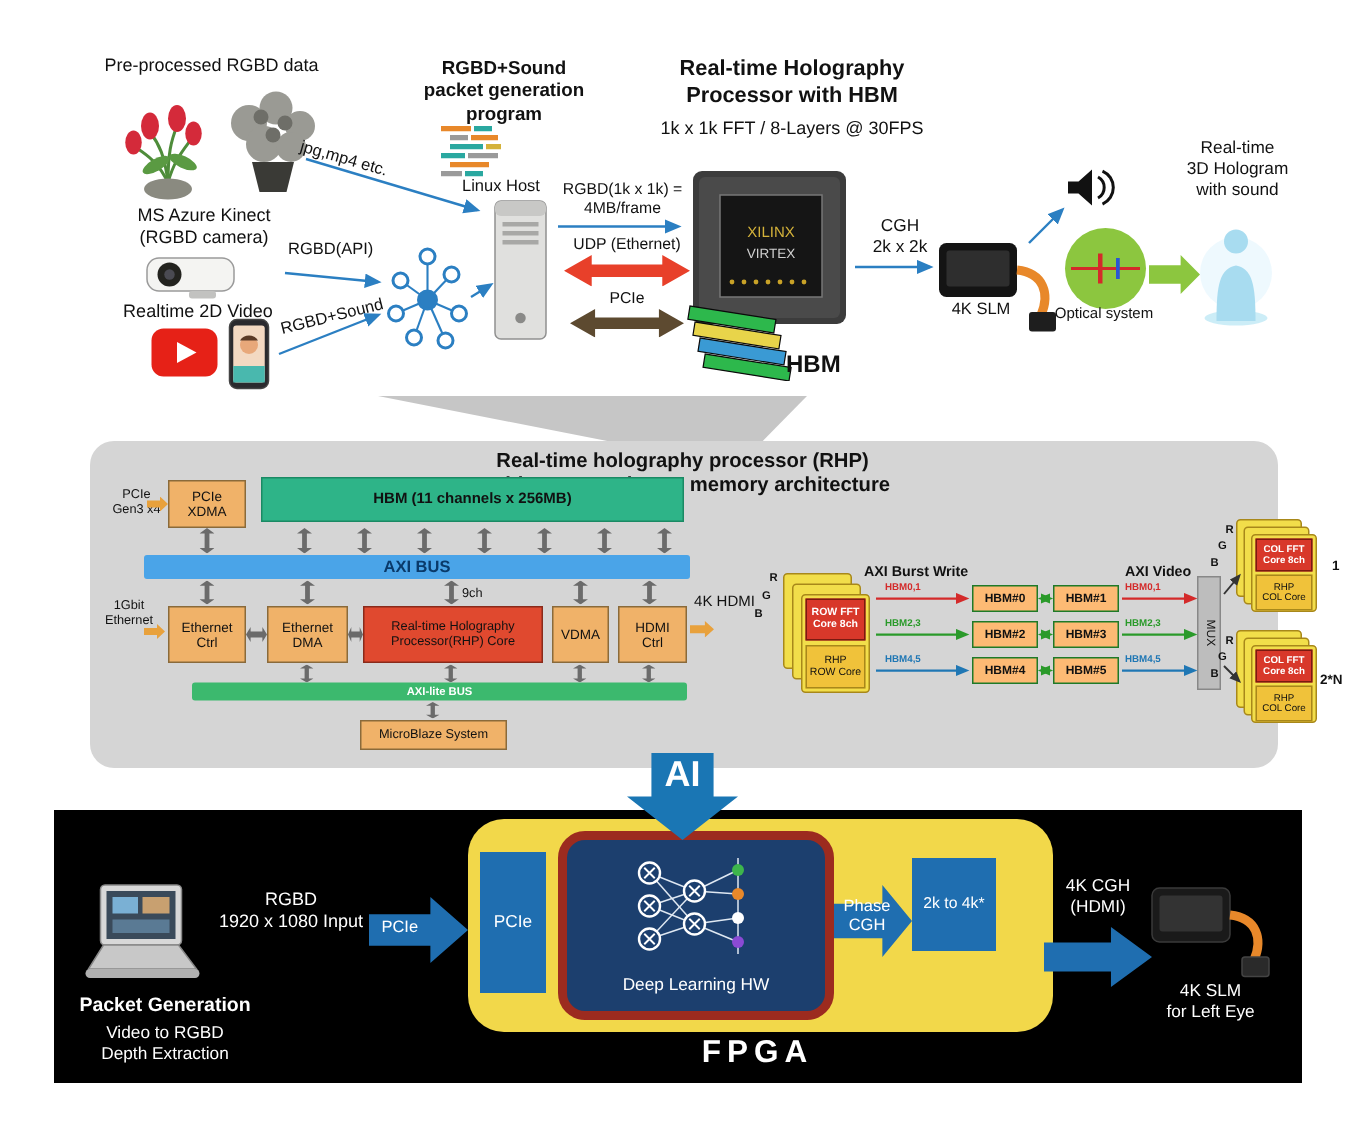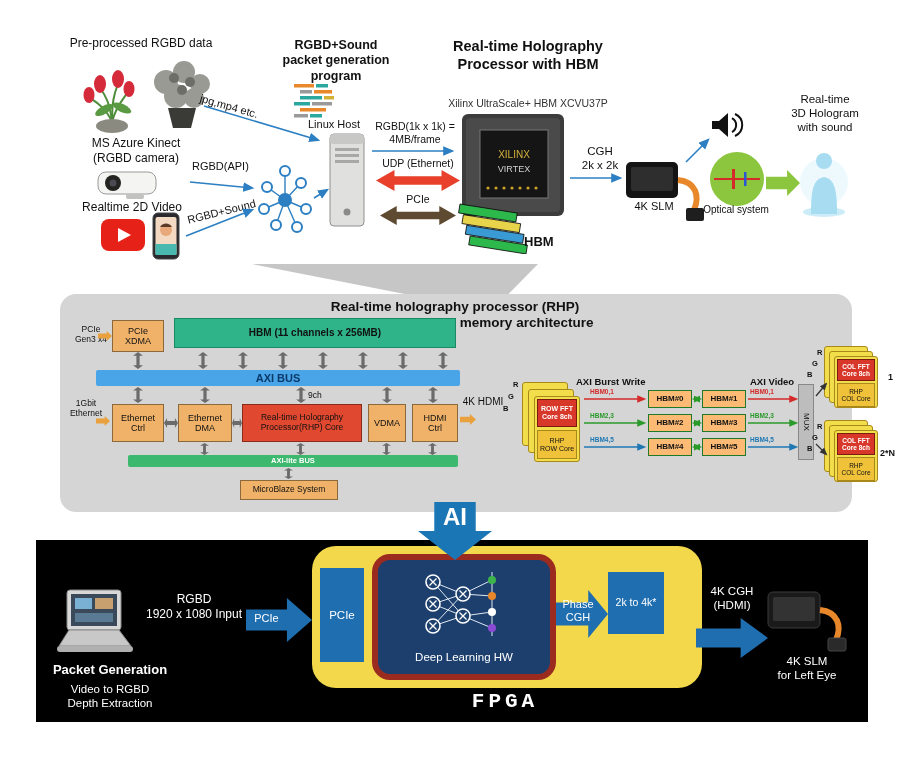--- a/index.html
+++ b/index.html
@@ -136,21 +136,21 @@
     <rect x="4" y="2" width="34" height="92" rx="4" fill="#e0e0de" stroke="#909090"></rect>
     <rect x="4" y="2" width="34" height="10" rx="4" fill="#c8c8c6"></rect>
     <rect x="9" y="16" width="24" height="3" fill="#a8a8a6"></rect>
       <rect x="9" y="22" width="24" height="3" fill="#a8a8a6"></rect>
     <rect x="9" y="28" width="24" height="3" fill="#a8a8a6"></rect>
     <circle cx="21" cy="80" r="3.5" fill="#8a8a88"></circle>
   </svg>
 
   <div class="a t c b p" style="left:418px;top:38px;width:220px;font-size:14.5px">Real-time Holography
 Processor with HBM</div>
-  <div class="a t c" style="left:416px;top:97px;width:224px;font-size:10.5px;color:#333">Xilinx UltraScale+ HBM XCVU37P</div>
+  <div class="a t c" style="left:412px;top:78px;width:232px;font-size:12px">1k x 1k FFT / 8-Layers @ 30FPS</div>
 
   <div class="a t c p" style="left:368px;top:120px;width:94px;font-size:10.5px">RGBD(1k x 1k) =
 4MB/frame</div>
   <div class="a t c" style="left:374px;top:157px;width:88px;font-size:10.5px">UDP (Ethernet)</div>
   <div class="a ah2" style="left:376px;top:170px;width:84px;height:21px;background:#e8402a"></div>
   <div class="a t c" style="left:390px;top:193px;width:56px;font-size:10.5px">PCIe</div>
   <div class="a ah2" style="left:380px;top:206px;width:76px;height:19px;background:#5d4a30"></div>
 
   <svg class="a" style="left:456px;top:112px" width="112" height="142" viewBox="0 0 112 142">
     <rect x="6" y="2" width="102" height="102" rx="6" fill="#3c3c3c"></rect>
@@ -167,21 +167,21 @@
         <circle cx="72" cy="76" r="1.6"></circle>
         <circle cx="80" cy="76" r="1.6"></circle>
     </g>
     <g transform="translate(4,92) rotate(9)" stroke="#0a0a0a" stroke-width="0.8">
       <rect x="0" y="0" width="58" height="9" fill="#2db84c"></rect>
       <rect x="5" y="10" width="58" height="9" fill="#e8d44a"></rect>
       <rect x="10" y="20" width="58" height="9" fill="#3a9ad4"></rect>
       <rect x="15" y="30" width="58" height="9" fill="#2db84c"></rect>
     </g>
   </svg>
-  <div class="a t b" style="left:524px;top:234px;width:50px;font-size:13px">HBM</div>
+  <div class="a t b" style="left:524px;top:234px;width:50px;font-size:16px">HBM</div>
 
   <div class="a t c p" style="left:570px;top:144px;width:60px;font-size:11.5px">CGH
 2k x 2k</div>
 
   <svg class="a" style="left:624px;top:154px" width="92" height="78" viewBox="0 0 92 78">
     <rect x="2" y="8" width="52" height="36" rx="5" fill="#141414"></rect>
     <rect x="7" y="13" width="42" height="24" rx="2" fill="#2e2e2e"></rect>
     <path d="M54 26 C72 28 76 42 70 56" stroke="#e8882a" stroke-width="6" fill="none"></path>
     <rect x="62" y="54" width="18" height="13" rx="2" fill="#1e1e1e"></rect>
   </svg>
@@ -454,18 +454,18 @@
 
   <svg class="a" style="left:766px;top:586px" width="92" height="70" viewBox="0 0 92 70">
     <rect x="2" y="6" width="52" height="36" rx="5" fill="#1a1a1a" stroke="#3a3a3a"></rect>
     <rect x="7" y="11" width="42" height="24" rx="2" fill="#333"></rect>
     <path d="M54 24 C72 26 76 40 70 54" stroke="#e8882a" stroke-width="6" fill="none"></path>
     <rect x="62" y="52" width="18" height="13" rx="2" fill="#2a2a2a" stroke="#444"></rect>
   </svg>
   <div class="a t c w p" style="left:754px;top:654px;width:106px;font-size:11.5px">4K SLM
 for Left Eye</div>
 
-  <div class="a c w b" style="left:420px;top:690px;width:170px;font-size:21px;font-family:Liberation Mono, monospace;letter-spacing:4px">FPGA</div>
+  <div class="a c w b" style="left:420px;top:690px;width:170px;font-size:21px;font-family:Liberation Sans, sans-serif;letter-spacing:4px">FPGA</div>
 
   <div class="a" style="left:418px;top:502px;width:74px;height:58px;background:#1a76b4;z-index:10;clip-path:polygon(22% 0,78% 0,78% 50%,100% 50%,50% 100%,0 50%,22% 50%)"></div>
   <div class="a c w b" style="left:418px;top:503px;width:74px;font-size:24px;z-index:11">AI</div>
 
 </div>
 
 </body></html>

